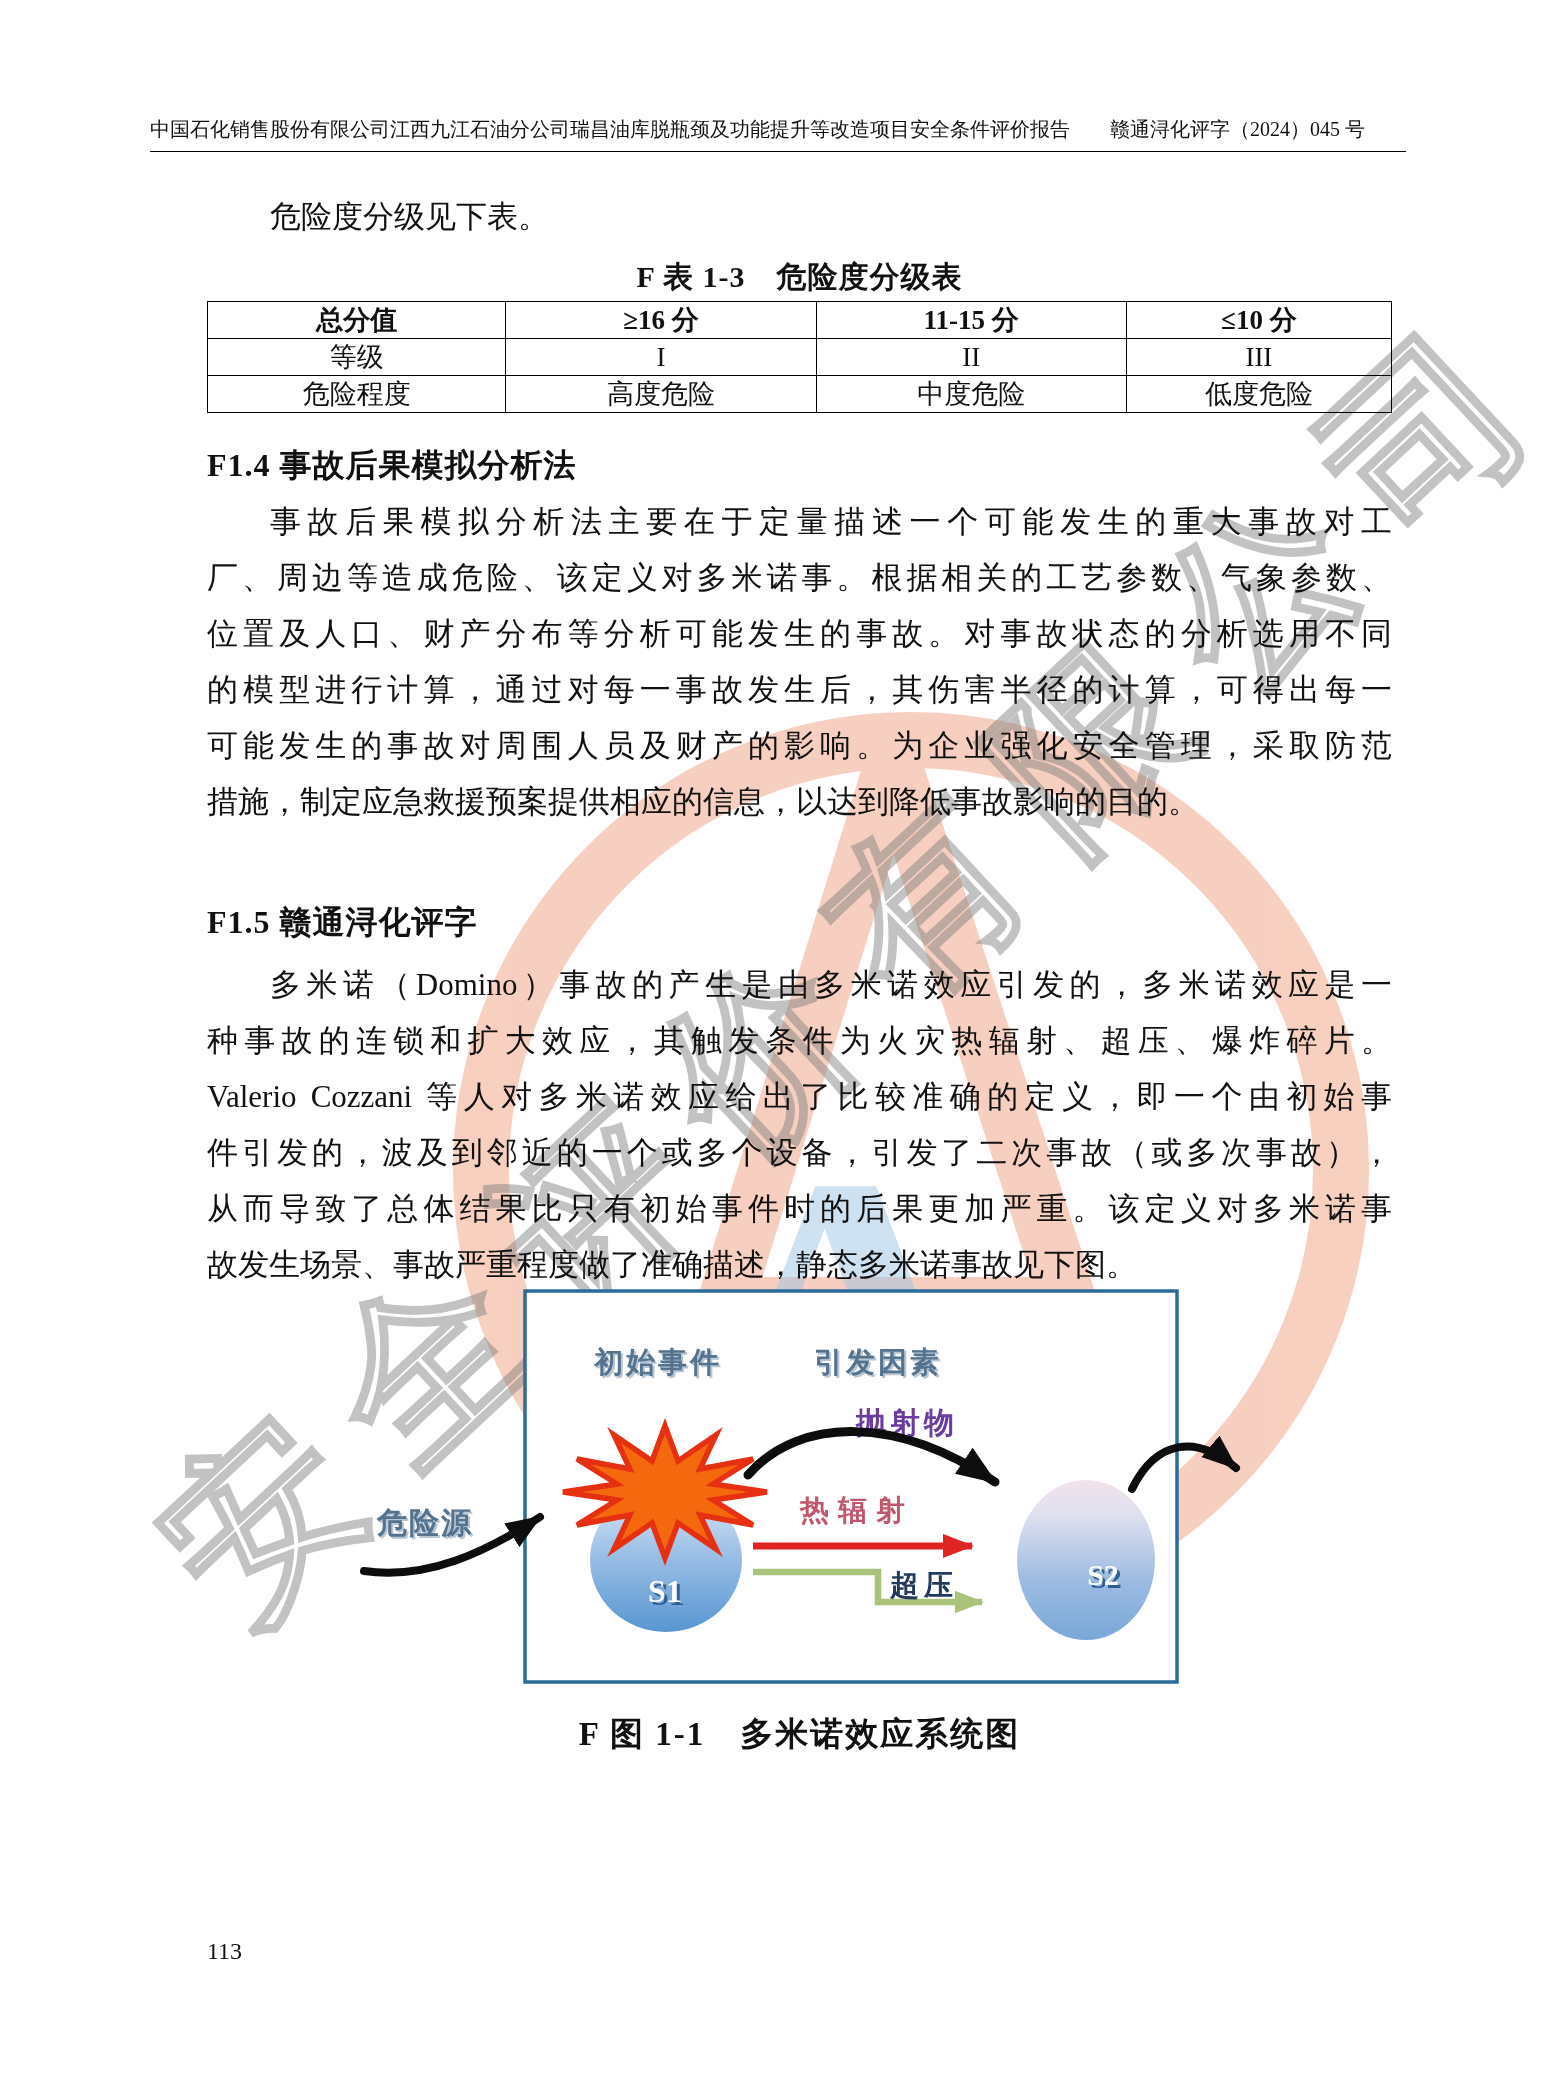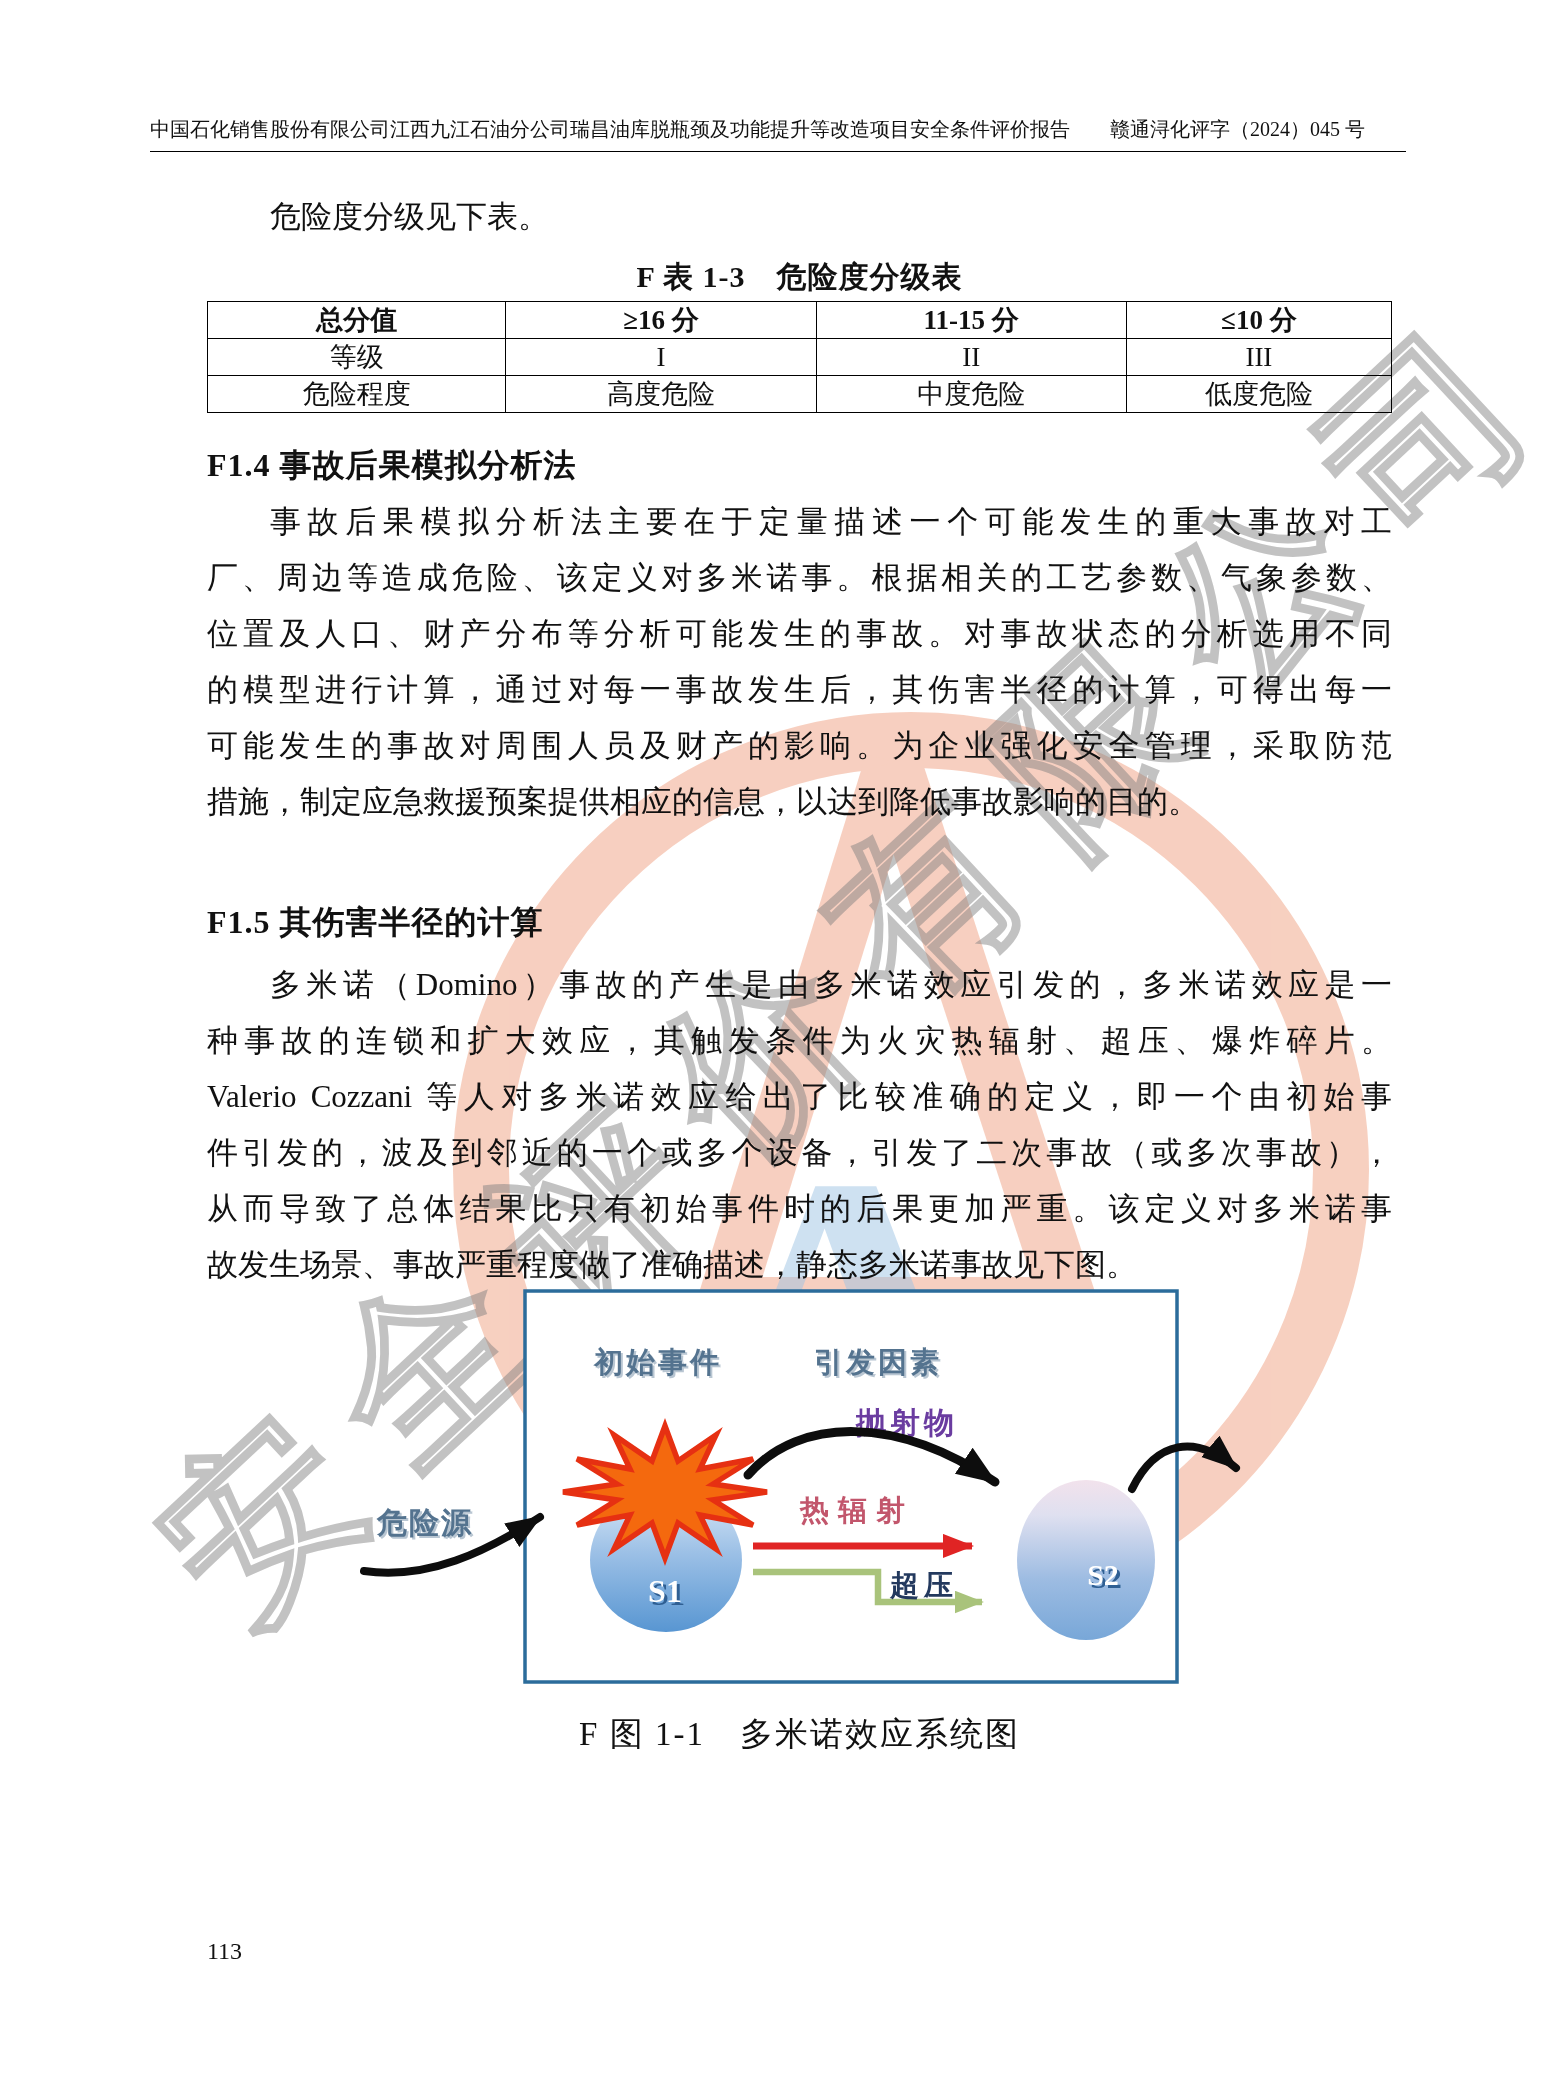--- a/index.html
+++ b/index.html
@@ -28,21 +28,21 @@
   #title-f15{top:901px;}
   .para{left:207px;width:1185px;font-size:31px;}
   #para-f14{top:494px;}
   #para-f15{top:957px;}
   .pline{height:56px;line-height:56px;text-align:justify;text-align-last:justify;
          white-space:nowrap;}
   .pline.first{text-indent:63px;}
   .pline.last{text-align-last:left;}
   #fig-svg{left:140px;top:1280px;}
   #fig-caption{left:207px;top:1712px;width:1185px;text-align:center;
-               font-size:33px;font-weight:normal;letter-spacing:2px;}
+               font-size:33px;font-weight:bold;letter-spacing:2px;}
   #page-num{left:207px;top:1938px;width:1185px;text-align:left;font-size:24px;}
   svg text{font-family:"Liberation Serif","DejaVu Serif",serif;}
 </style>
 </head>
 <body>
 
 <div id="page">
 
   <svg id="wm-svg" width="1555" height="2094" viewBox="0 0 1555 2094">
     <g stroke="#f0a182" stroke-width="56" fill="none" opacity="0.5">
@@ -92,21 +92,21 @@
   <div id="title-f14" class="content sec-title">F1.4 事故后果模拟分析法</div>
   <div id="para-f14" class="content para">
       <div class="pline first">事故后果模拟分析法主要在于定量描述一个可能发生的重大事故对工</div>
       <div class="pline">厂、周边等造成危险、该定义对多米诺事。根据相关的工艺参数、气象参数、</div>
       <div class="pline">位置及人口、财产分布等分析可能发生的事故。对事故状态的分析选用不同</div>
       <div class="pline">的模型进行计算，通过对每一事故发生后，其伤害半径的计算，可得出每一</div>
       <div class="pline">可能发生的事故对周围人员及财产的影响。为企业强化安全管理，采取防范</div>
       <div class="pline last">措施，制定应急救援预案提供相应的信息，以达到降低事故影响的目的。</div>
     </div>
 
-  <div id="title-f15" class="content sec-title">F1.5 其伤害半径的计算</div>
+  <div id="title-f15" class="content sec-title">F1.5 赣通浔化评字</div>
   <div id="para-f15" class="content para">
       <div class="pline first">多米诺（Domino）事故的产生是由多米诺效应引发的，多米诺效应是一</div>
       <div class="pline">种事故的连锁和扩大效应，其触发条件为火灾热辐射、超压、爆炸碎片。</div>
       <div class="pline">Valerio Cozzani 等人对多米诺效应给出了比较准确的定义，即一个由初始事</div>
       <div class="pline">件引发的，波及到邻近的一个或多个设备，引发了二次事故（或多次事故），</div>
       <div class="pline">从而导致了总体结果比只有初始事件时的后果更加严重。该定义对多米诺事</div>
       <div class="pline last">故发生场景、事故严重程度做了准确描述，静态多米诺事故见下图。</div>
     </div>
 
   <svg id="fig-svg" class="content" width="1280" height="440" viewBox="140 1280 1280 440">

